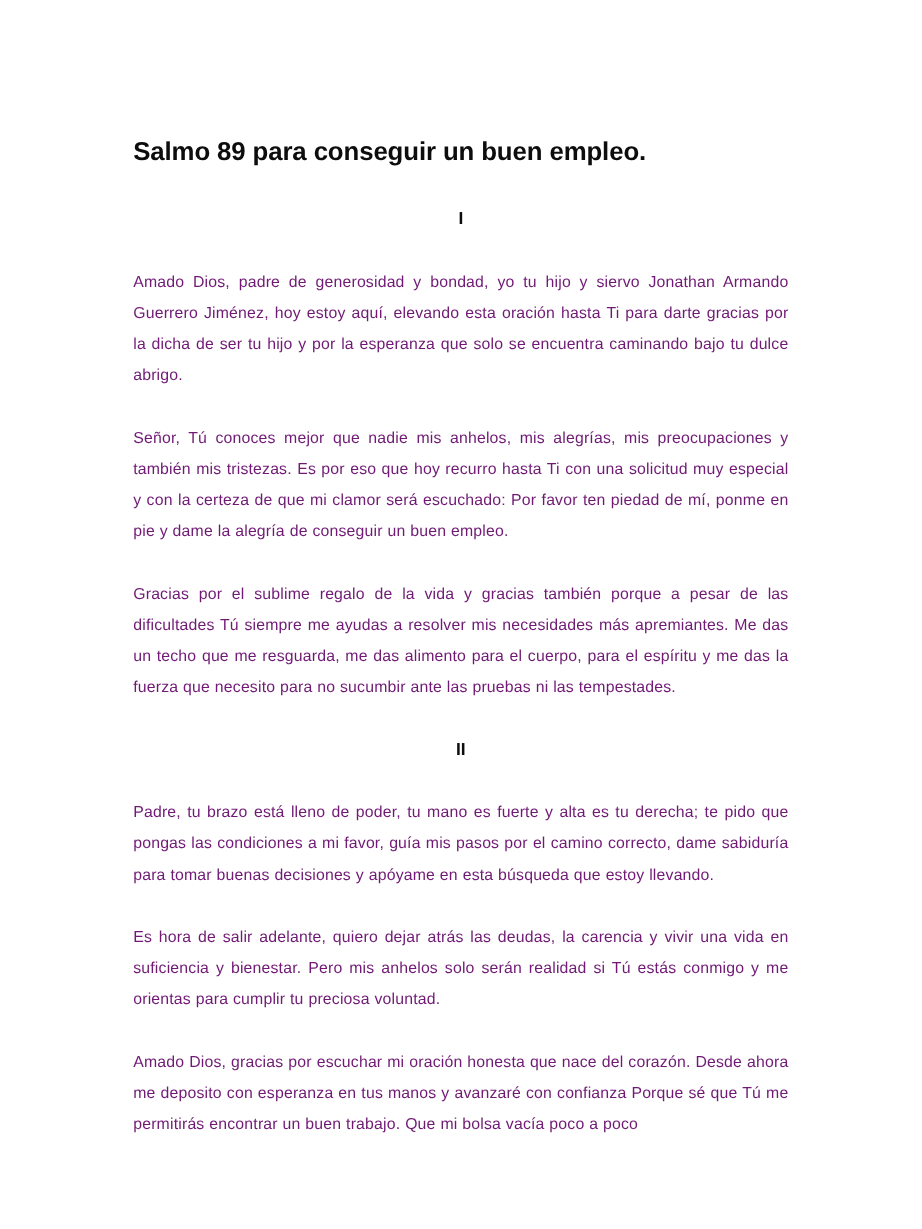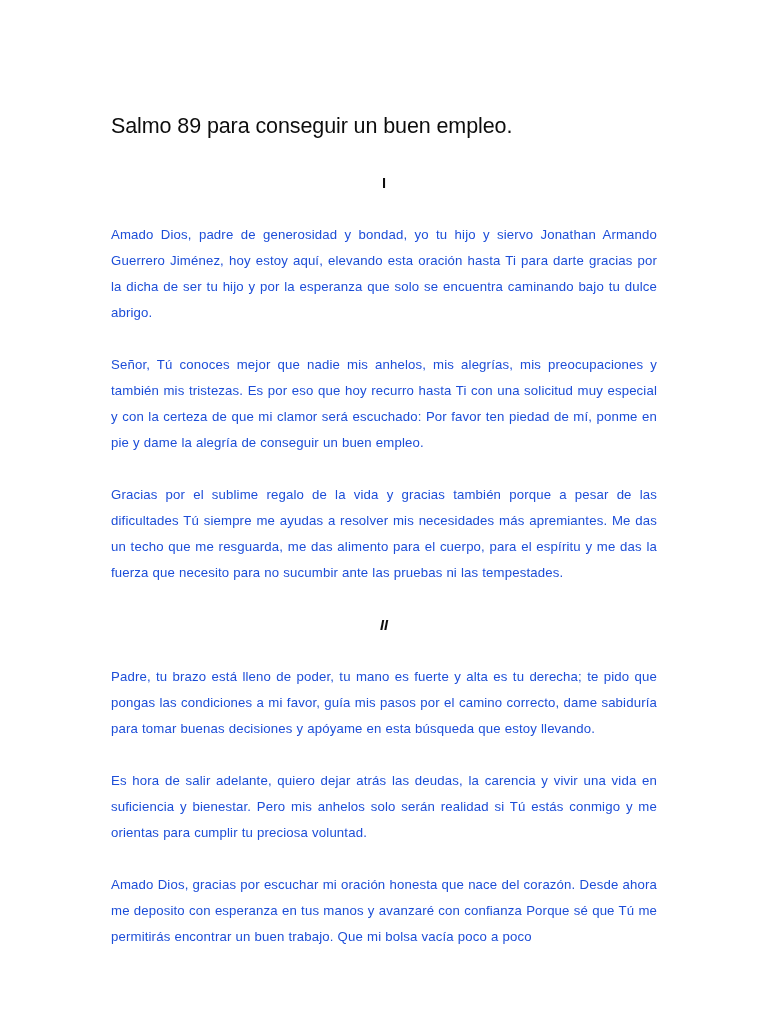--- a/index.html
+++ b/index.html
@@ -19,43 +19,42 @@
     box-sizing: border-box;
   }
   .doc-body {
     position: absolute;
     left: 111px;
     top: 112px;
     width: 546px;
   }
   .doc-title {
     font-size: 21.5px;
-    font-weight: normal;
+    font-weight: bold;
     color: #0d0d0d;
     line-height: 28px;
     letter-spacing: -0.1px;
     text-align: left;
     margin: 0 0 30px 0;
   }
   .section-heading {
     font-size: 14.5px;
     font-weight: bold;
     color: #0d0d0d;
     text-align: center;
     line-height: 26px;
     margin: 0 0 26px 0;
   }
   .section-heading.second {
     margin-top: 26px;
-    font-style: italic;
   }
   .para {
     font-size: 13.2px;
     line-height: 26px;
-    color: #1d4ed8;
+    color: #701a75;
     text-align: justify;
     text-justify: inter-word;
     margin: 0 0 26px 0;
     letter-spacing: 0.15px;
     word-spacing: 0.2px;
   }
   .para:last-child {
     margin-bottom: 0;
   }
   .para.clipped {

